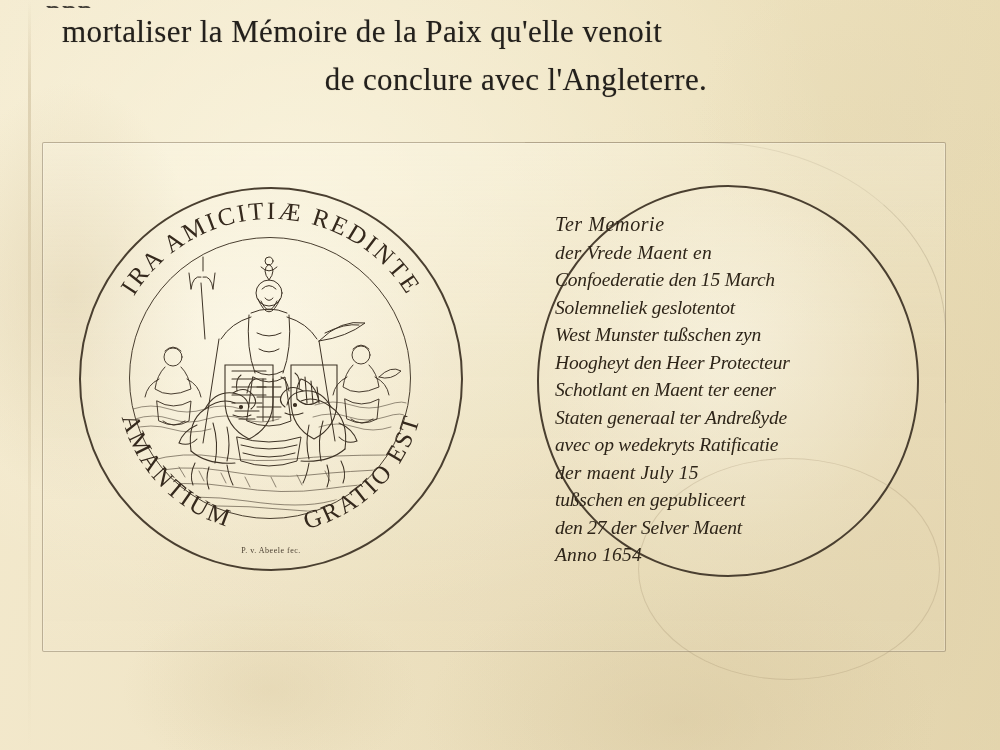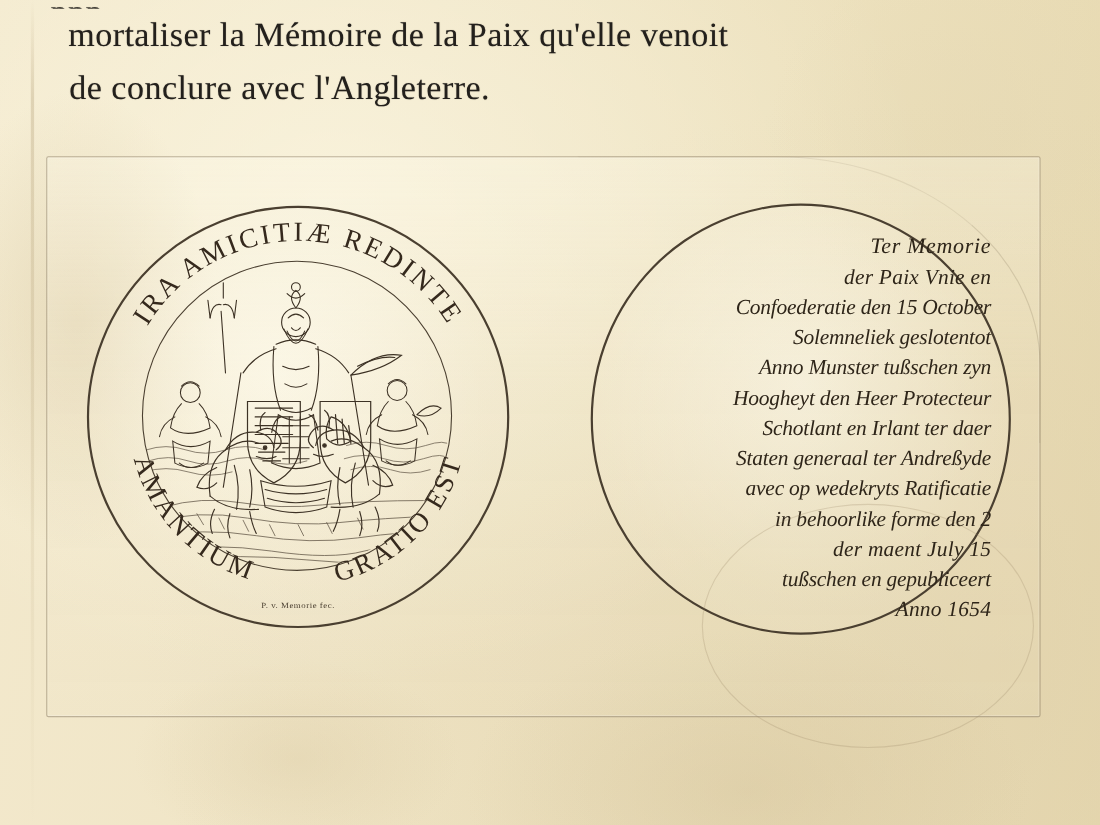--- a/index.html
+++ b/index.html
@@ -65,21 +65,21 @@
     text-shadow: 0 0 1px rgba(40,35,28,0.35);
   }
   .lp-line.clipped {
     height: 14px;
     overflow: hidden;
     opacity: 0.85;
     font-size: 31px;
     line-height: 34px;
   }
   .lp-line.l2 { margin-left: 16px; }
-  .lp-line.l3 { margin-left: 17px; }
+  .lp-line.l3 { margin-left: 0px; text-align: center; }
 
   
   .plate {
     position: absolute;
     left: 42px;
     top: 142px;
     width: 902px;
     height: 508px;
     border: 1px solid rgba(120,105,80,0.45);
     border-radius: 2px;
@@ -163,21 +163,21 @@
     background: radial-gradient(circle at 50% 42%, rgba(255,253,243,0.5) 0%, rgba(244,236,213,0.22) 62%, rgba(228,216,184,0.18) 100%);
   }
   .inscription {
     position: absolute;
     left: 16px;
     top: 16px;
     width: 346px;
     height: 356px;
     padding-top: 8px;
     box-sizing: border-box;
-    text-align: right;
+    text-align: left;
     color: #2e2519;
     font-family: "Liberation Serif", serif;
     font-style: italic;
     font-size: 19.5px;
     line-height: 27.5px;
     letter-spacing: 0.2px;
   }
   .insc-line { white-space: nowrap; transform-origin: center; }
   .insc-line.tight { letter-spacing: -0.2px; }
   .insc-line.first { font-size: 20px; letter-spacing: 0.6px; }
@@ -353,37 +353,37 @@
             </g>
 
             <g stroke-width="1">
               <path d="M108 200 q32 10 64 0 l-4 24 q-28 10 -56 0 z"></path>
               <path d="M112 208 q28 8 56 0 M114 216 q26 8 52 0"></path>
             </g>
           </g>
         </svg>
       </div>
 
-      <div class="engraver-credit">P. v. Memorie fec.</div>
+      <div class="engraver-credit">P. v. Abeele fec.</div>
     </div>
 
     <div class="medal medal-reverse">
       <div class="inscription">
         <div class="insc-line first">Ter Memorie</div>
-        <div class="insc-line">der Paix Vnie en</div>
-        <div class="insc-line tight">Confoederatie den 15 October</div>
+        <div class="insc-line">der Vrede Maent en</div>
+        <div class="insc-line tight">Confoederatie den 15 March</div>
         <div class="insc-line tight">Solemneliek geslotentot</div>
-        <div class="insc-line tight">Anno Munster tußschen zyn</div>
+        <div class="insc-line tight">West Munster tußschen zyn</div>
         <div class="insc-line tight">Hoogheyt den Heer Protecteur</div>
-        <div class="insc-line tight">Schotlant en Irlant ter daer</div>
+        <div class="insc-line tight">Schotlant en Maent ter eener</div>
         <div class="insc-line tight">Staten generaal ter Andreßyde</div>
         <div class="insc-line tight">avec op wedekryts Ratificatie</div>
-        <div class="insc-line tight">in behoorlike forme den 2</div>
         <div class="insc-line">der maent July 15</div>
         <div class="insc-line tight">tußschen en gepubliceert</div>
+        <div class="insc-line tight">den 27 der Selver Maent</div>
         <div class="insc-line">Anno 1654</div>
       </div>
     </div>
 
   </div>
 
   <div class="blindstamp"></div>
 
 </div>
 

